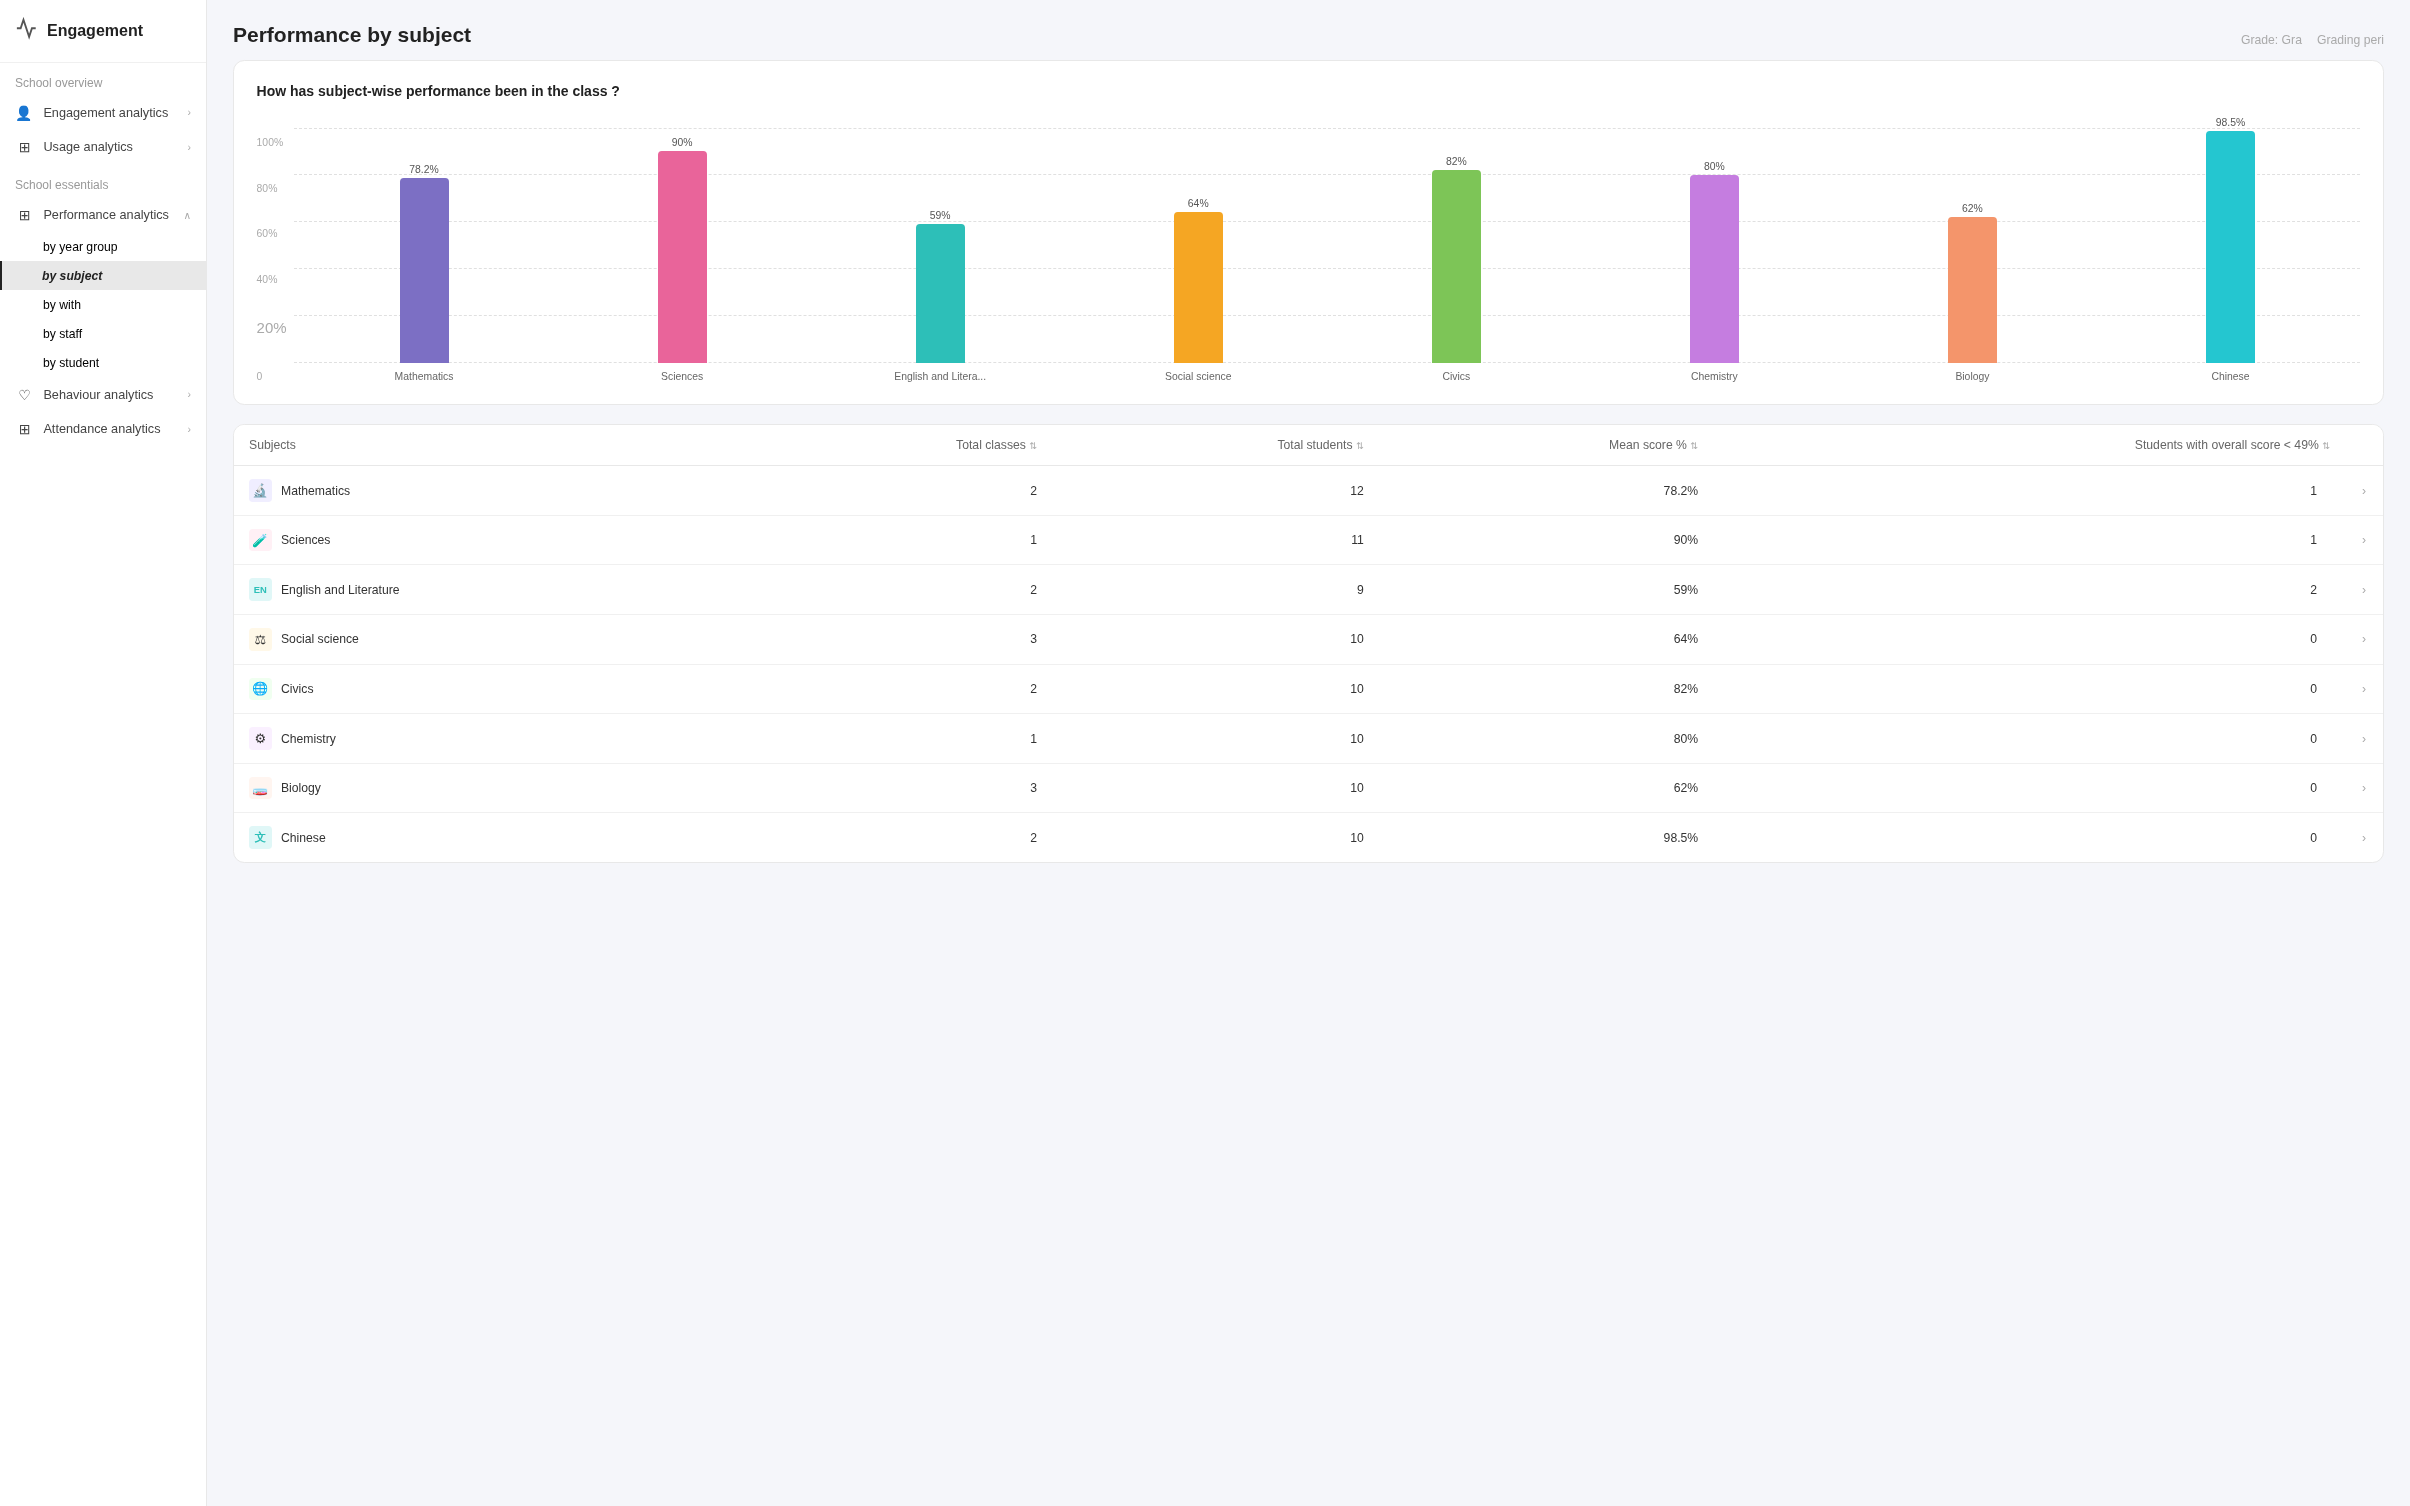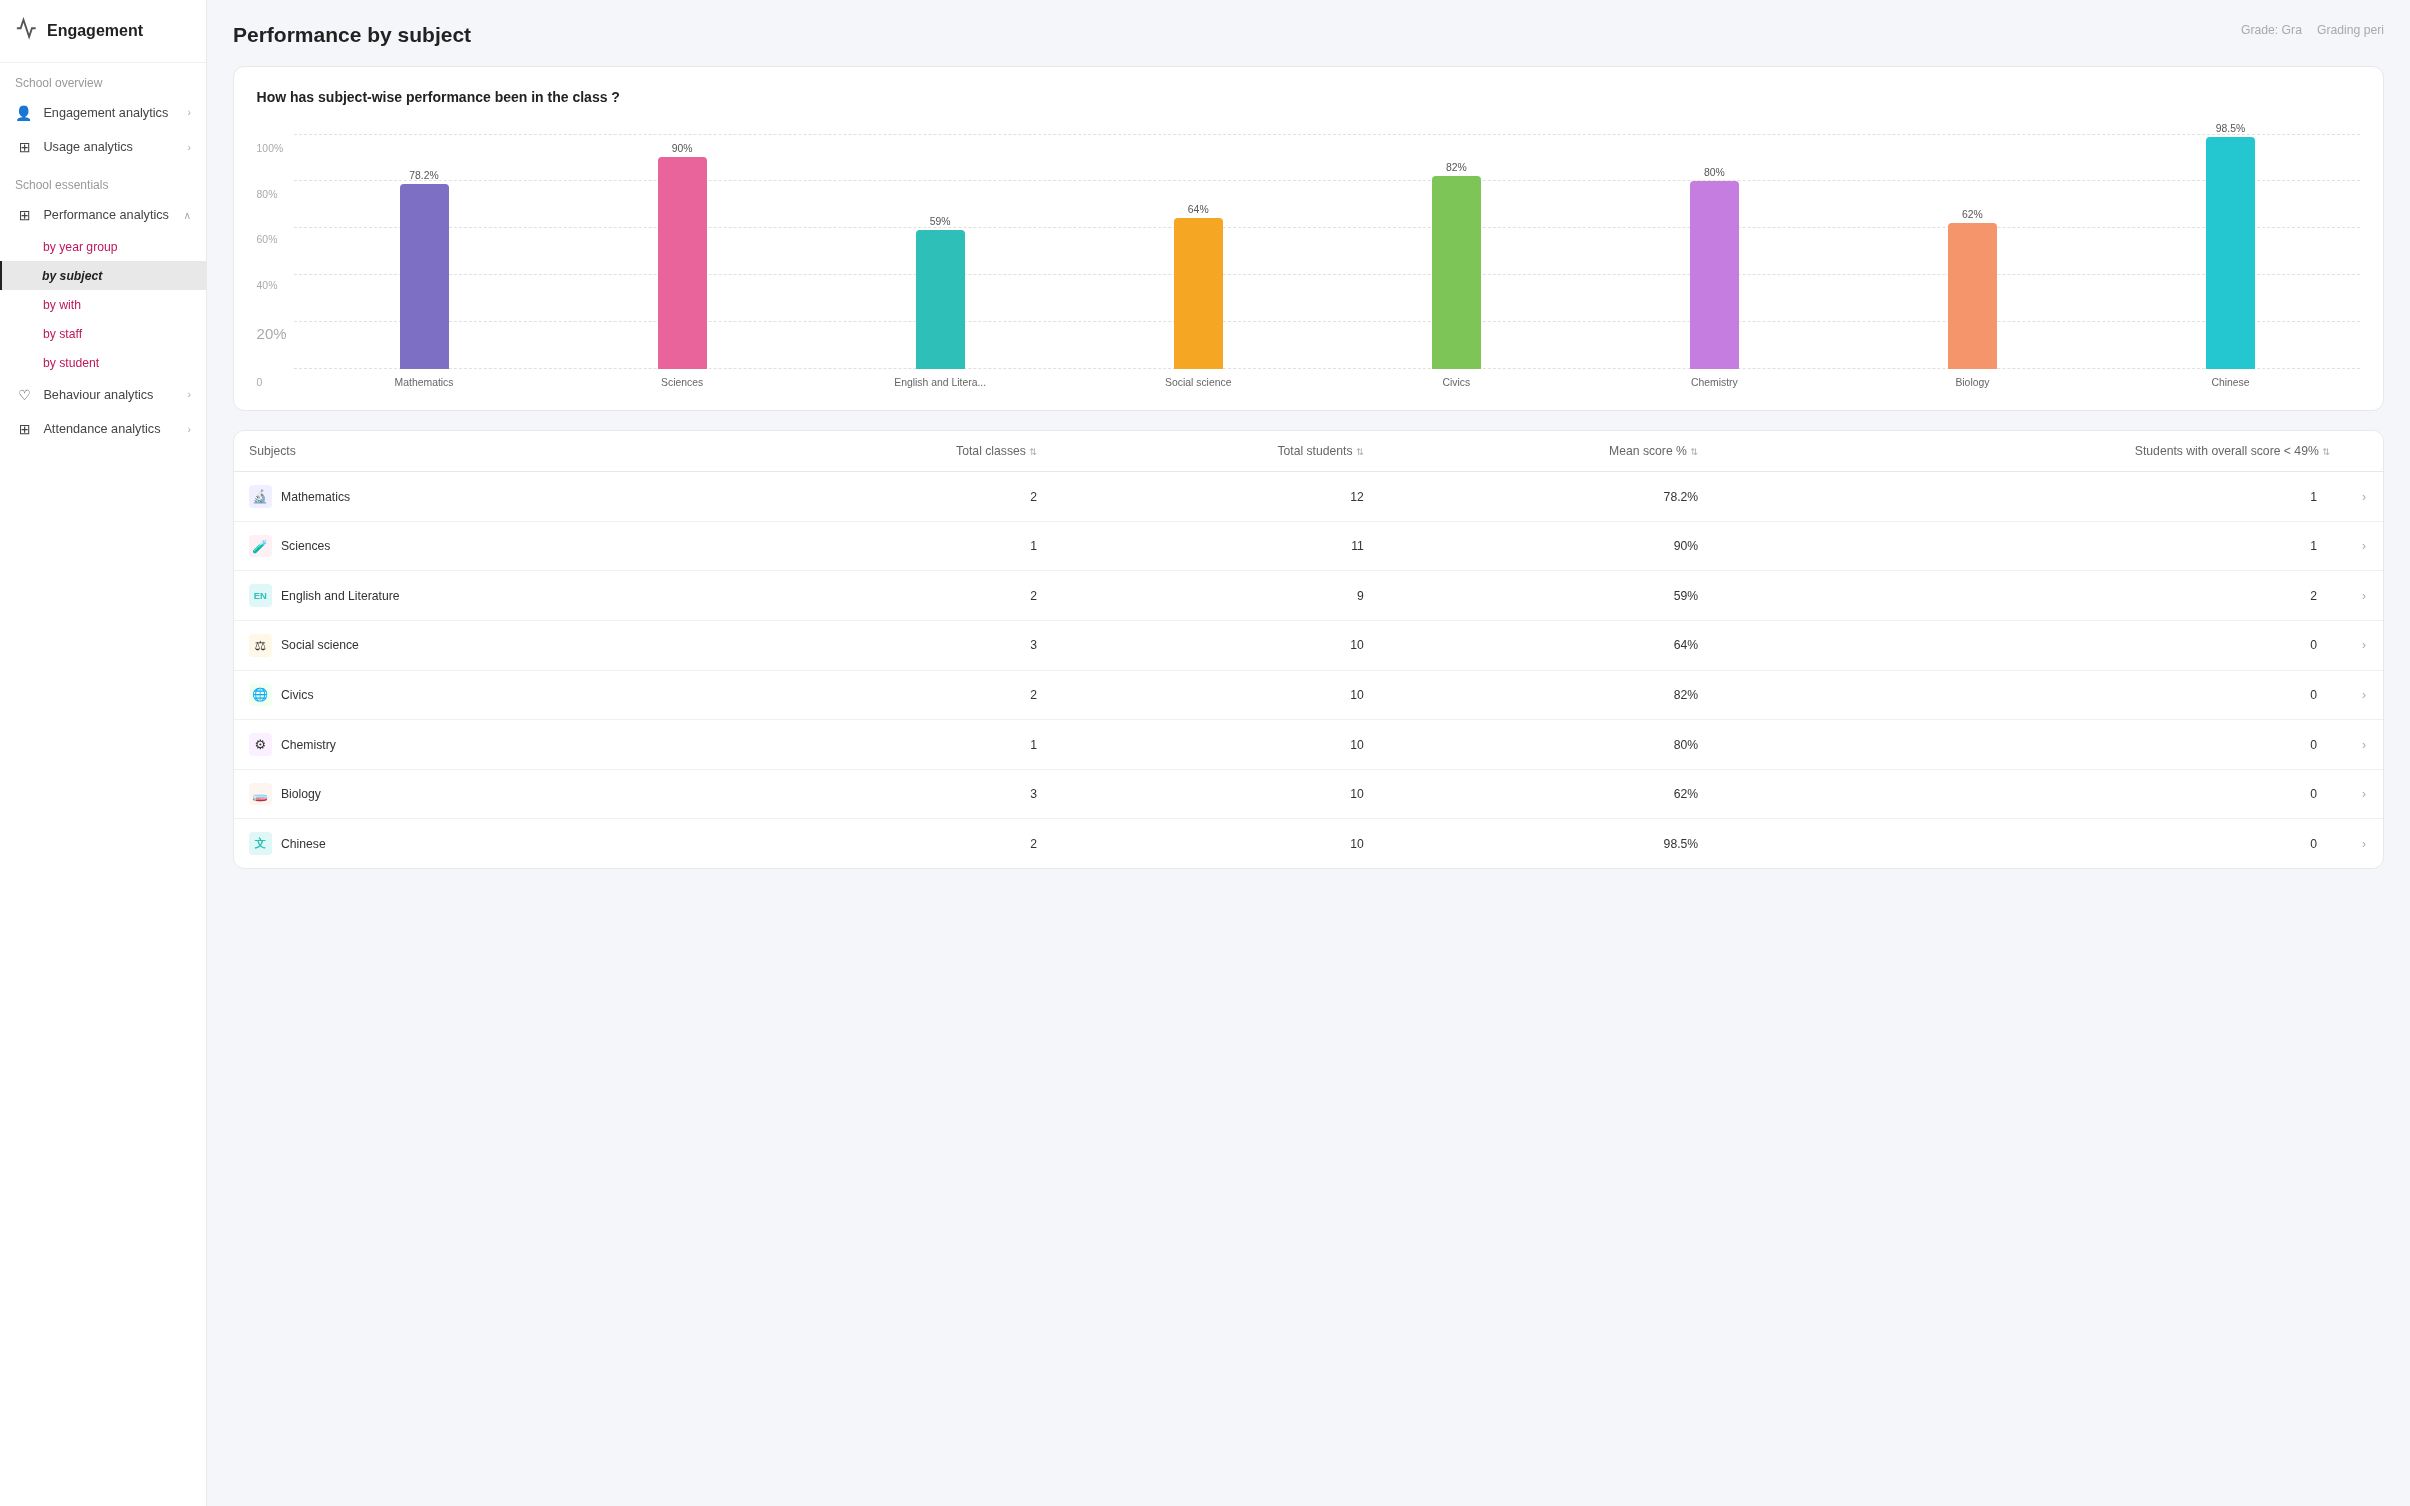--- a/index.html
+++ b/index.html
@@ -7,26 +7,26 @@
 
     
     .sidebar { width: 207px; background: #fff; border-right: 0.9px solid #e8e8e8; display: flex; flex-direction: column; height: 100vh; overflow-y: auto; flex-shrink: 0; }
     .sidebar-logo { display: flex; align-items: center; gap: 9.4px; padding: 17px 15px; border-bottom: 0.9px solid #f0f0f0; }
     .sidebar-logo-text { font-weight: 700; font-size: 16px; color: #222; }
     .sidebar-section-label { font-size: 12px; color: #999; font-weight: 500; padding: 13px 15px 5.6px; text-transform: none; letter-spacing: 0; }
     .sidebar-item { display: flex; align-items: center; justify-content: space-between; padding: 9.4px 15px; cursor: pointer; color: #444; font-size: 12.7px; border-radius: 0; }
     .sidebar-item-left { display: flex; align-items: center; gap: 9.4px; }
     .sidebar-item-icon { font-size: 14px; width: 19px; text-align: center; }
     .sidebar-chevron { font-size: 10.4px; color: #aaa; }
-    .sidebar-sub-item { padding: 7.5px 15px 7.5px 43px; font-size: 12.2px; color: #be185d; cursor: pointer; }
+    .sidebar-sub-item { padding: 7.5px 15px 7.5px 43px; font-size: 12.2px; color: #000000; cursor: pointer; }
     .sidebar-sub-item.active { background: #e8e8e8; font-weight: 600; color: #222; border-left: 2.8px solid #222; padding-left: 40px; font-style: italic; }
 
     
     .main { flex: 1; overflow-y: auto; padding: 22.6px 26px; background: #f5f6fa; }
-    .page-header { display: flex; align-items: flex-start; justify-content: space-between; margin-bottom: 19px; }
+    .page-header { display: flex; align-items: flex-end; justify-content: space-between; margin-bottom: 13px; }
     .page-title { font-size: 21px; font-weight: 700; color: #222; }
     .header-filters { display: flex; gap: 15px; }
     .filter-btn { font-size: 12.2px; color: #aaa; border: none; background: none; cursor: pointer; }
 
     
     .card { background: #fff; border-radius: 11.3px; padding: 22.6px; margin-bottom: 19px; border: 0.9px solid #e8e8e8; }
     .chart-title { font-size: 14px; font-weight: 600; color: #222; margin-bottom: 19px; }
 
     
     .table-card { background: #fff; border-radius: 11.3px; border: 0.9px solid #e8e8e8; overflow: hidden; }

